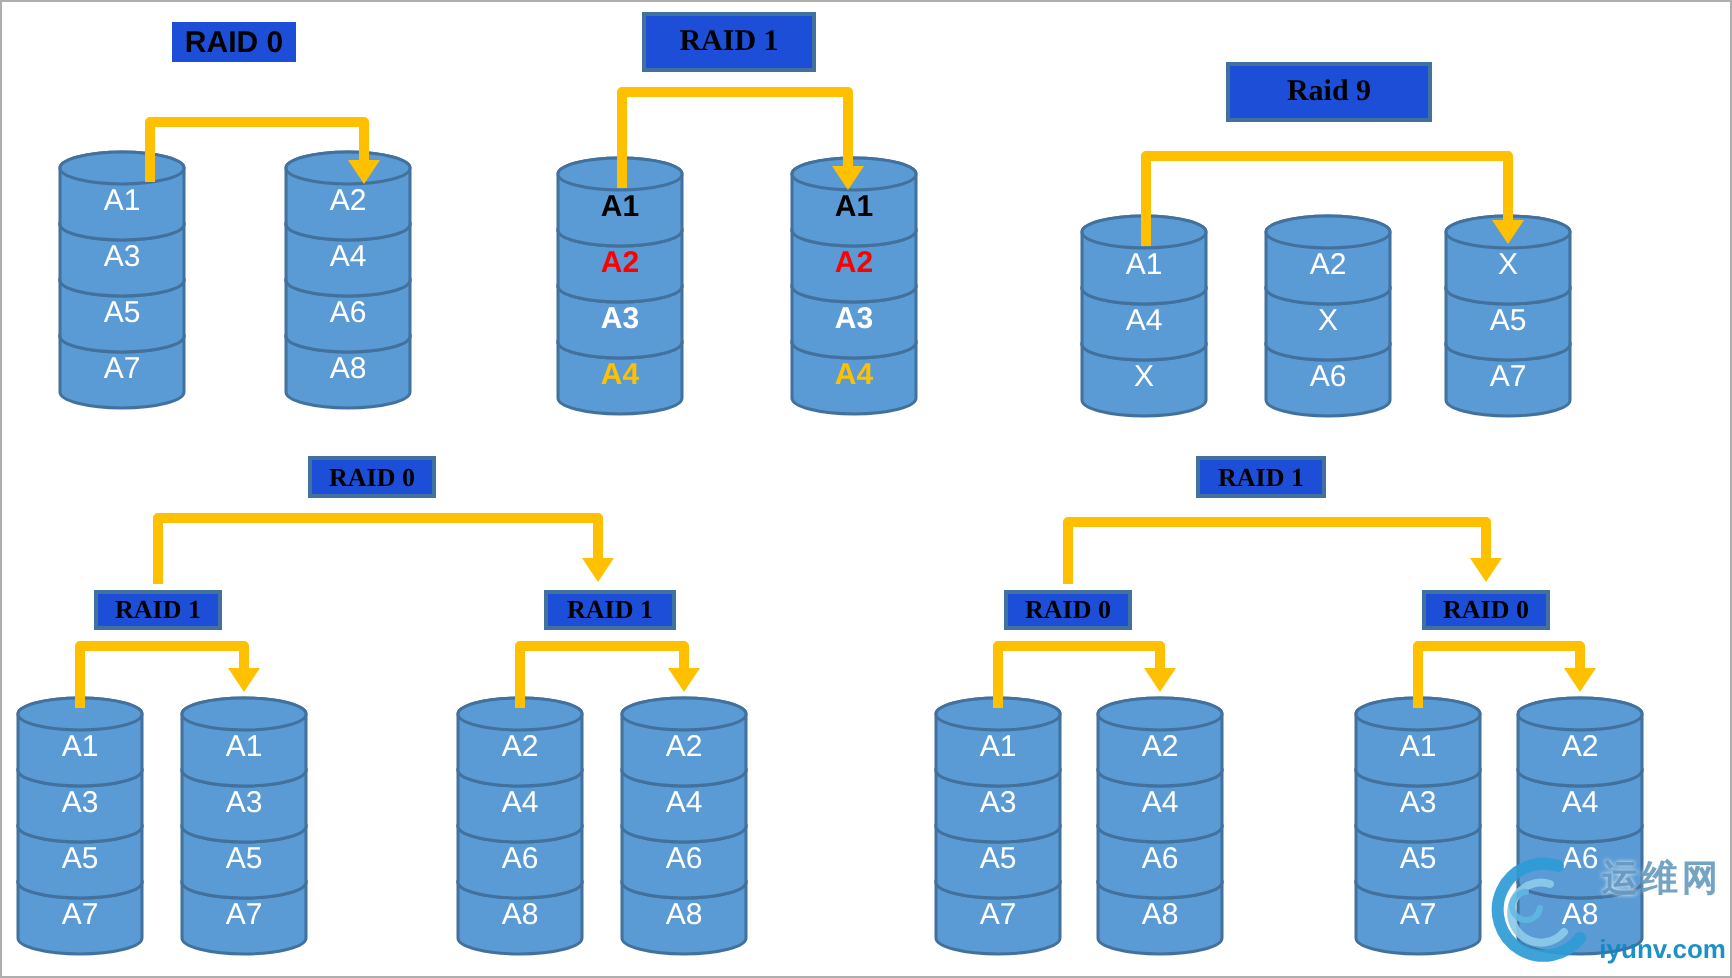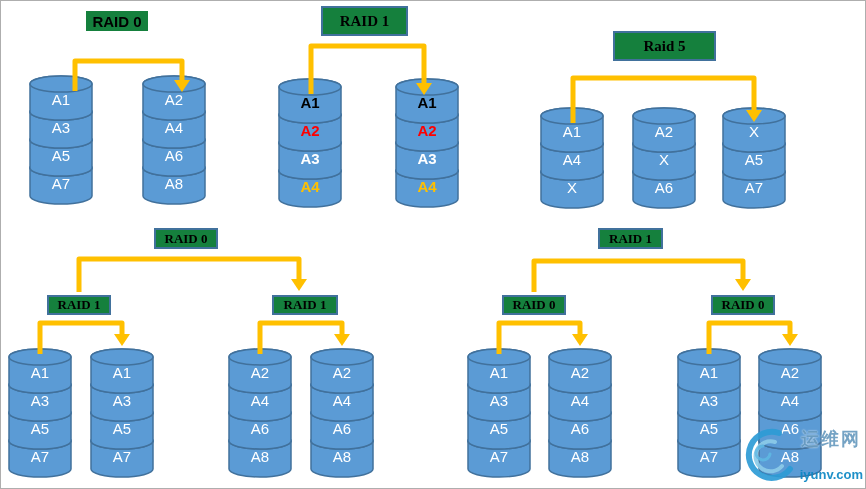--- a/index.html
+++ b/index.html
@@ -7,21 +7,21 @@
     position:relative;width:866px;height:489px;box-sizing:border-box;
     background:#ffffff;border:1px solid #aeaeae;overflow:hidden;
     font-family:"Liberation Sans","DejaVu Sans",sans-serif;
   }
   #diagrams{position:absolute;left:0;top:0;width:100%;height:100%;}
   .stack{position:absolute;}
   .stack text{font-size:15px;text-anchor:middle;}
   .stack text.bold{font-weight:bold;}
   .tbox,.tplain{
     position:absolute;display:flex;align-items:center;justify-content:center;
-    font-weight:bold;color:#000;box-sizing:border-box;background:#15803d;
+    font-weight:bold;color:#000;box-sizing:border-box;background:#1d4ed8;
   }
   .tbox{border:2px solid #41719C;font-family:Liberation Serif, serif;}
   #arrows{position:absolute;left:0;top:0;pointer-events:none;}
   .watermark{position:absolute;right:2px;bottom:5px;width:128px;height:60px;opacity:.92;}
   .wm-logo{position:absolute;left:0;top:2px;}
   .wm-name{
     position:absolute;right:2px;top:4px;font-size:18px;font-weight:bold;
     letter-spacing:2px;color:#6A9CC0;text-shadow:0 0 2px #ffffff;
   }
   .wm-url{position:absolute;right:0;bottom:1px;font-size:13px;font-weight:bold;color:#0C87C4;}
@@ -82,21 +82,21 @@
         <ellipse cx="33" cy="66" rx="31" ry="8" fill="#5B9BD5" stroke="#41719C" stroke-width="1.5"></ellipse>
         <path d="M 2 38 A 31 8 0 0 1 64 38 L 64 66 A 31 8 0 0 1 2 66 Z" fill="#5B9BD5" stroke="#41719C" stroke-width="1.5"></path>
         <ellipse cx="33" cy="38" rx="31" ry="8" fill="#5B9BD5" stroke="#41719C" stroke-width="1.5"></ellipse>
         <path d="M 2 10 A 31 8 0 0 1 64 10 L 64 38 A 31 8 0 0 1 2 38 Z" fill="#5B9BD5" stroke="#41719C" stroke-width="1.5"></path>
         <ellipse cx="33" cy="10" rx="31" ry="8" fill="#5B9BD5" stroke="#41719C" stroke-width="1.5"></ellipse>
         <text x="33" y="31" class="bold" fill="#000000">A1</text>
         <text x="33" y="59" class="bold" fill="#FF0000">A2</text>
         <text x="33" y="87" class="bold" fill="#FFFFFF">A3</text>
         <text x="33" y="115" class="bold" fill="#FFC000">A4</text>
       </svg>
-      <div class="tbox" style="left: 612px; top: 30px; width: 103px; height: 30px; font-size: 15px; border-color: rgb(65, 113, 156);">Raid 5</div>
+      <div class="tbox" style="left: 612px; top: 30px; width: 103px; height: 30px; font-size: 15px; border-color: rgb(65, 113, 156);">Raid 9</div>
       <svg width="66" height="104" class="stack" style="left: 538px; top: 105px;">
         <path d="M 2 66 A 31 8 0 0 1 64 66 L 64 94 A 31 8 0 0 1 2 94 Z" fill="#5B9BD5" stroke="#41719C" stroke-width="1.5"></path>
         <ellipse cx="33" cy="66" rx="31" ry="8" fill="#5B9BD5" stroke="#41719C" stroke-width="1.5"></ellipse>
         <path d="M 2 38 A 31 8 0 0 1 64 38 L 64 66 A 31 8 0 0 1 2 66 Z" fill="#5B9BD5" stroke="#41719C" stroke-width="1.5"></path>
         <ellipse cx="33" cy="38" rx="31" ry="8" fill="#5B9BD5" stroke="#41719C" stroke-width="1.5"></ellipse>
         <path d="M 2 10 A 31 8 0 0 1 64 10 L 64 38 A 31 8 0 0 1 2 38 Z" fill="#5B9BD5" stroke="#41719C" stroke-width="1.5"></path>
         <ellipse cx="33" cy="10" rx="31" ry="8" fill="#5B9BD5" stroke="#41719C" stroke-width="1.5"></ellipse>
         <text x="33" y="31" class="" fill="#FFFFFF">A1</text>
         <text x="33" y="59" class="" fill="#FFFFFF">A4</text>
         <text x="33" y="87" class="" fill="#FFFFFF">X</text>

